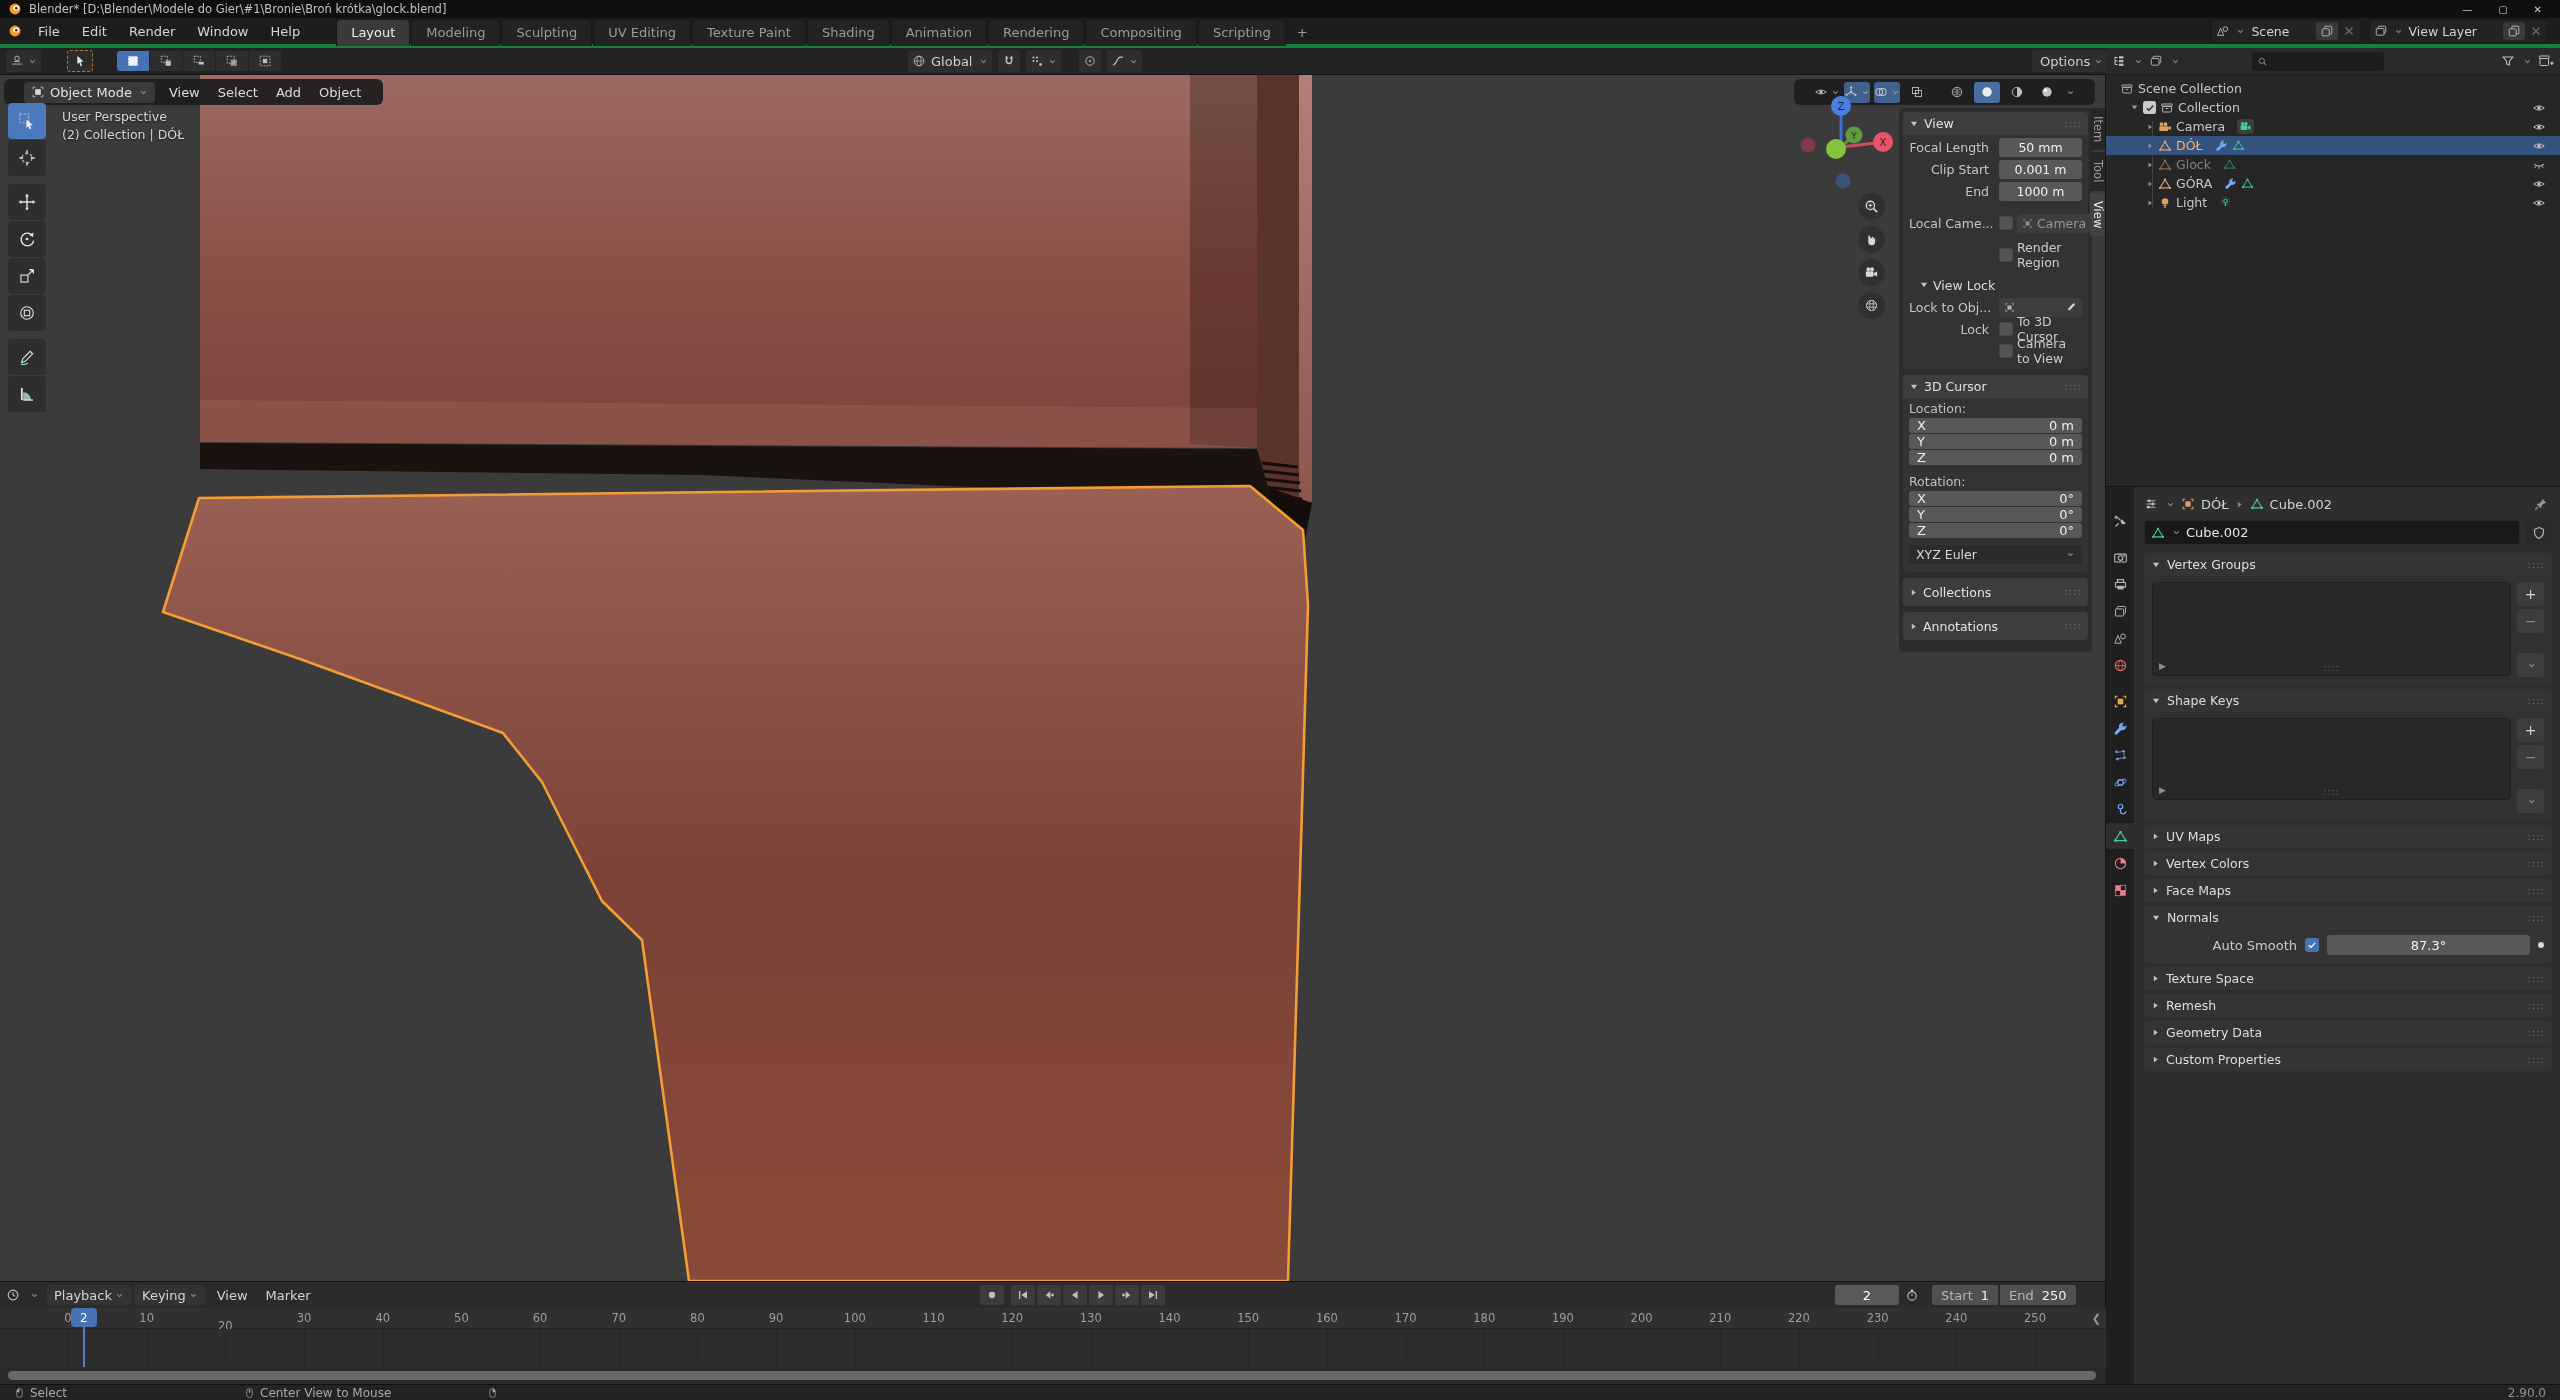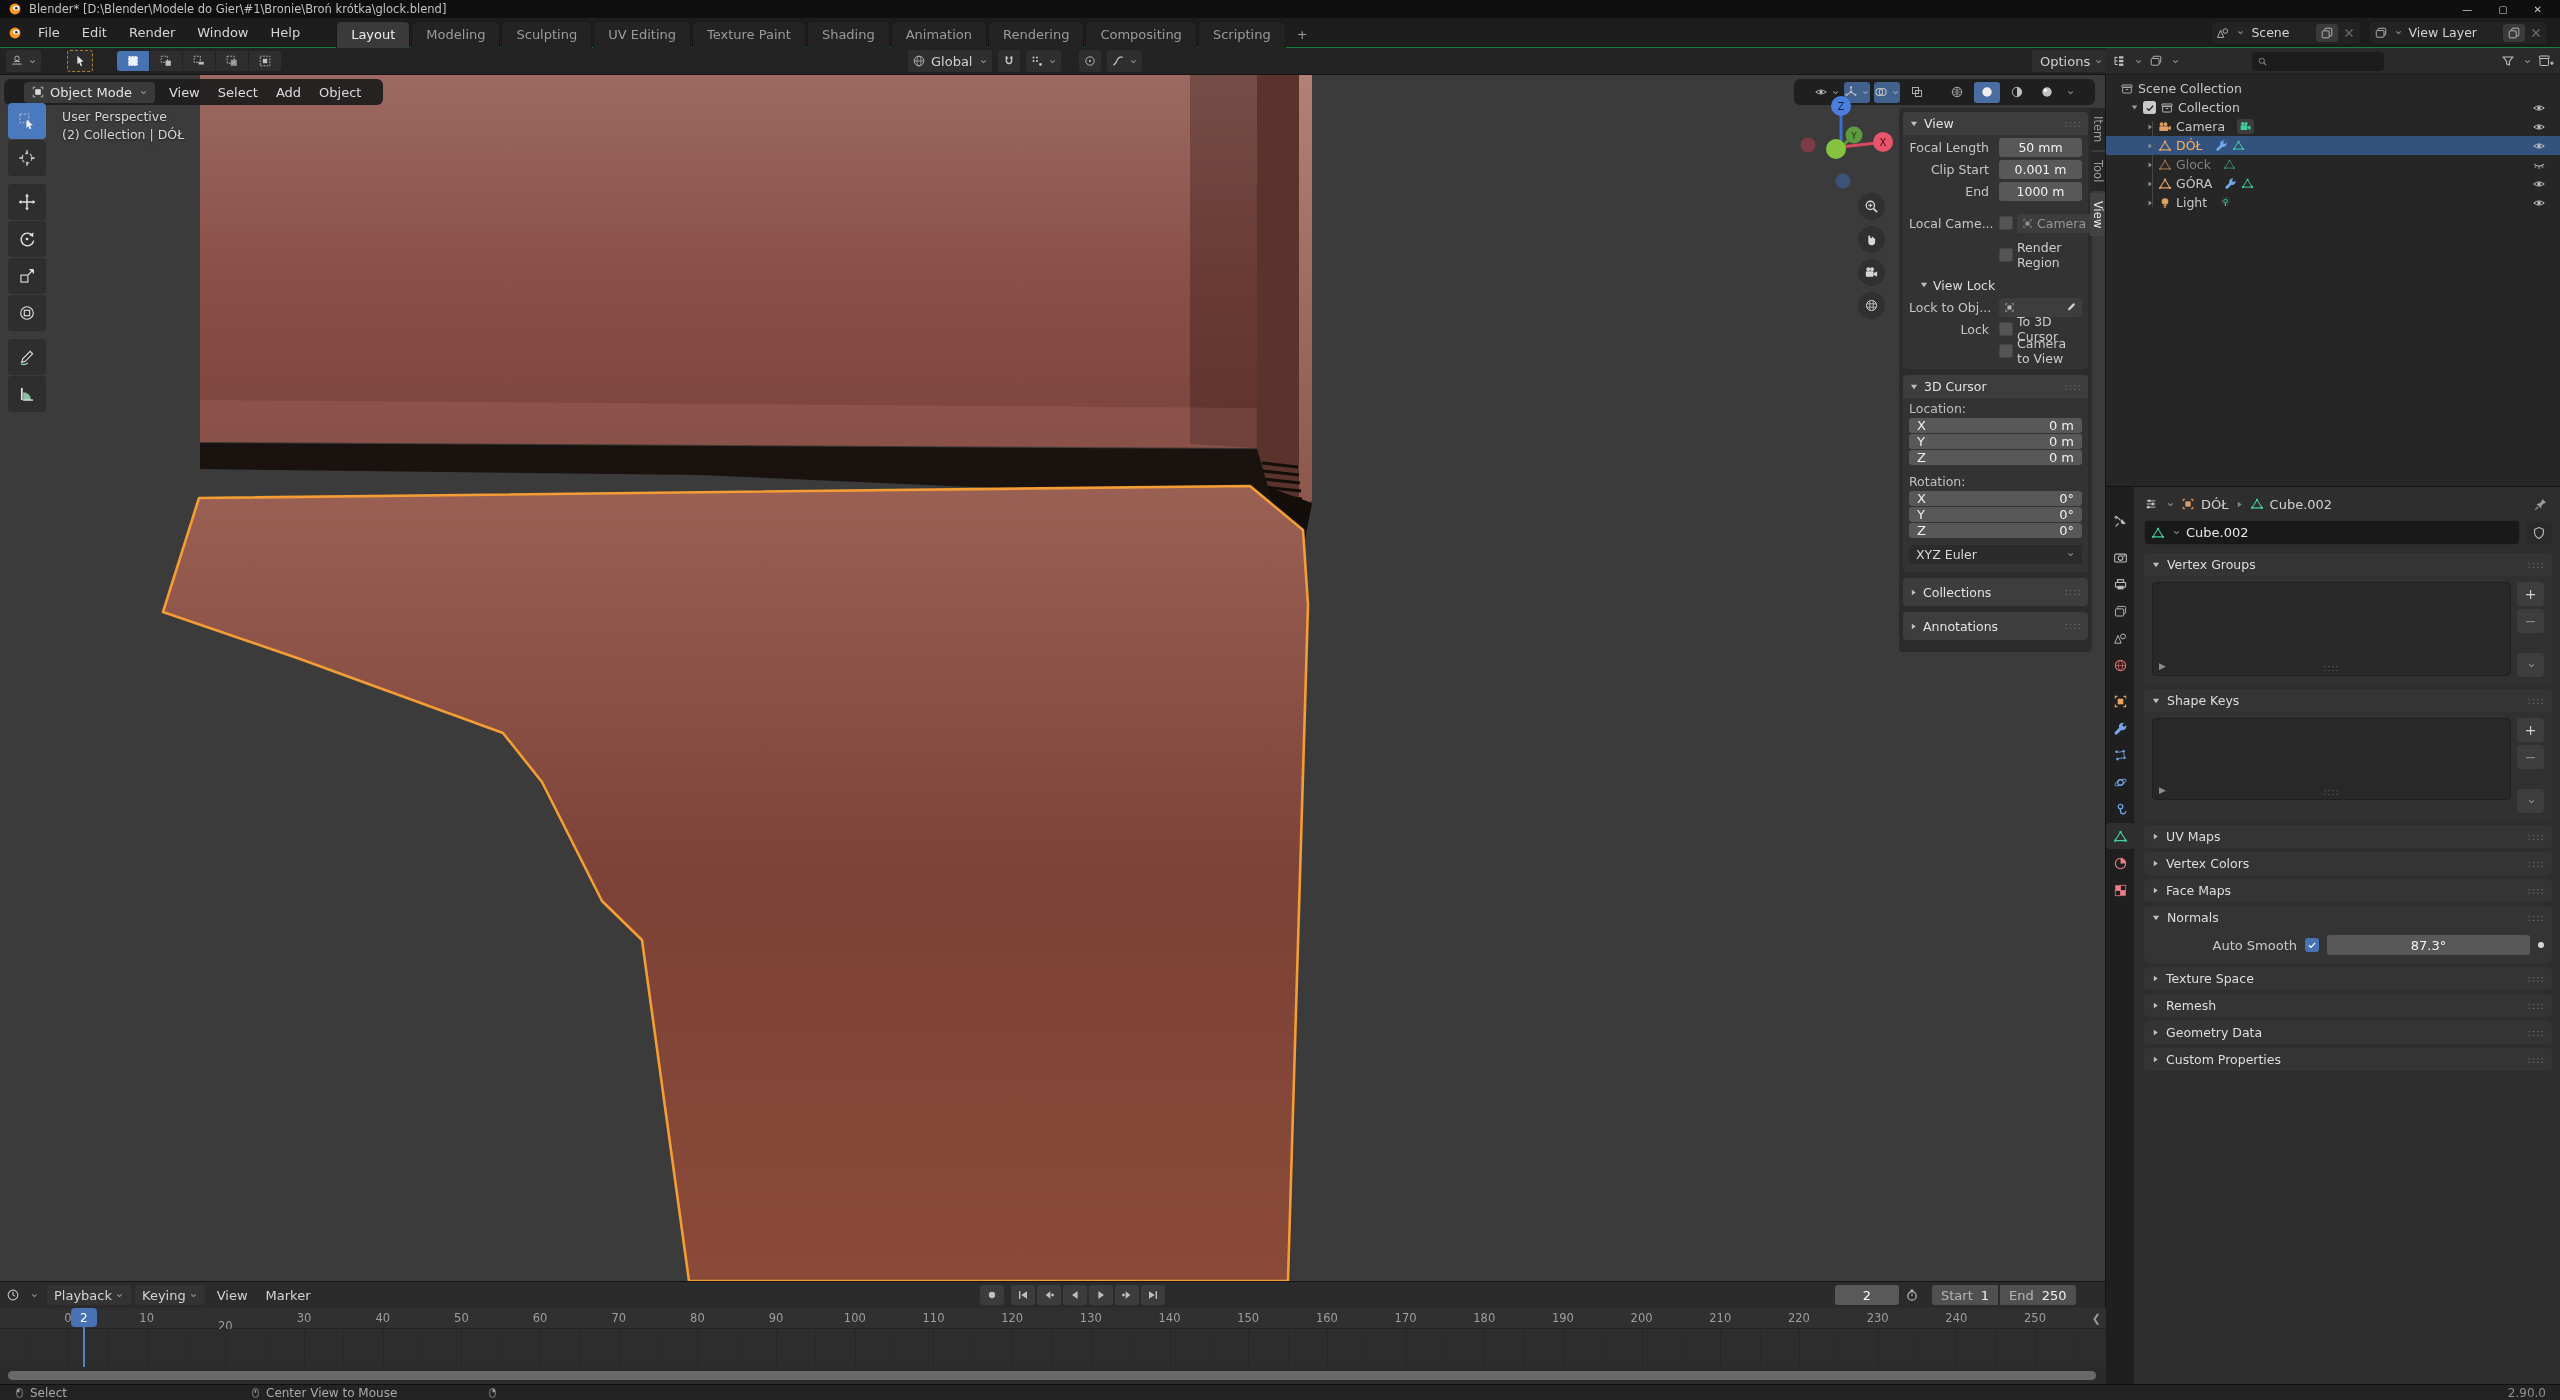--- a/index.html
+++ b/index.html
@@ -12,21 +12,21 @@
   .chev{width:9px;height:9px;opacity:.7;margin-left:2px}
   .grip{color:#757575;font-size:10px;letter-spacing:1px;line-height:1}
 
   
   #titlebar{left:0;top:0;width:2560px;height:18px;background:#0f0f0f;display:flex;align-items:center;padding:0 8px;box-sizing:border-box;gap:7px}
   #titlebar .t{font-size:11.5px;color:#c2c2c2;white-space:nowrap}
   #win-controls{margin-left:auto;display:flex;gap:26px;padding-right:10px}
   #win-controls span{color:#cfcfcf;font-size:10px;cursor:default}
 
   
-  #topbar{left:0;top:18px;width:2560px;height:30px;background:#1d1d1d;display:flex;align-items:center;padding:0 8px;box-sizing:border-box;border-bottom:1px solid #15803d}
+  #topbar{left:0;top:18px;width:2560px;height:30px;background:#1d1d1d;display:flex;align-items:center;padding:0 8px;box-sizing:border-box;border-bottom:4px solid #15803d}
   #main-menus{display:flex;gap:2px;margin-left:6px}
   #main-menus span{padding:3px 10px;color:#d6d6d6;border-radius:3px}
   #ws-tabs{display:flex;margin-left:26px;height:30px;align-items:flex-end}
   .ws-tab{padding:5px 14px 6px;color:#9b9b9b;background:#232323;border:1px solid #191919;border-bottom:none;border-radius:5px 5px 0 0;margin-right:1px;white-space:nowrap}
   .ws-tab.active{background:#3a3a3a;color:#ededed}
   .ws-plus{padding:5px 10px 6px;color:#9b9b9b}
   #topbar-right{margin-left:auto;display:flex;gap:8px;padding-right:4px}
   .id-block{display:flex;align-items:center;background:#232323;border:1px solid #1a1a1a;border-radius:4px;height:22px;padding:0 4px;gap:4px}
   .id-block .lbl{color:#d4d4d4;font-size:12.5px;padding:0 22px 0 2px;white-space:nowrap}
   .id-block .mini{background:#3a3a3a;border-radius:3px;width:22px;height:18px;display:flex;align-items:center;justify-content:center}
@@ -1693,21 +1693,21 @@
   <div id="sb-items">
       <div class="sb-item" style="left: 14px;">
         <span class="ic" style="width: 11px; height: 14px; color: rgb(159, 159, 159);">
           <svg viewBox="0 0 16 16" fill="none">
             <rect x="4" y="1.5" width="8" height="13" rx="4" stroke="currentColor" fill="none" stroke-width="1.1"></rect>
             <path d="M8 1.8 a3.7 3.7 0 0 0 -3.7 3.7 V7 H8 Z" fill="currentColor"></path>
           </svg>
         </span>
         <span>Select</span>
       </div>
-      <div class="sb-item" style="left: 250px; justify-content: flex-end;">
+      <div class="sb-item" style="left: 244px; justify-content: flex-end;">
         <span class="ic" style="width: 11px; height: 14px; color: rgb(159, 159, 159);">
           <svg viewBox="0 0 16 16" fill="none">
             <rect x="4" y="1.5" width="8" height="13" rx="4" stroke="currentColor" fill="none" stroke-width="1.1"></rect>
             <rect x="7" y="3.4" width="2" height="4.4" rx="1" fill="currentColor"></rect>
           </svg>
         </span>
         <span>Center View to Mouse</span>
       </div>
       <div class="sb-item" style="left: 487px;">
         <span class="ic" style="width: 11px; height: 14px; color: rgb(159, 159, 159);">

